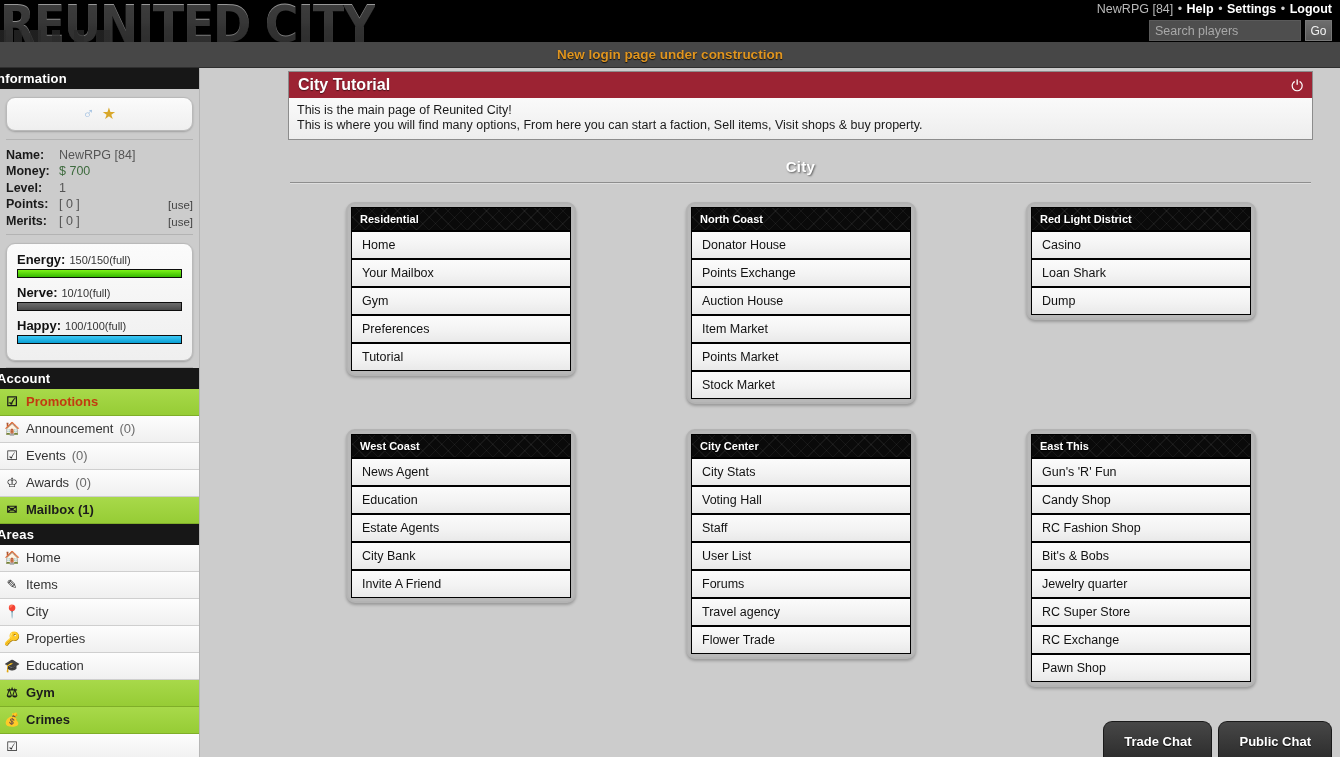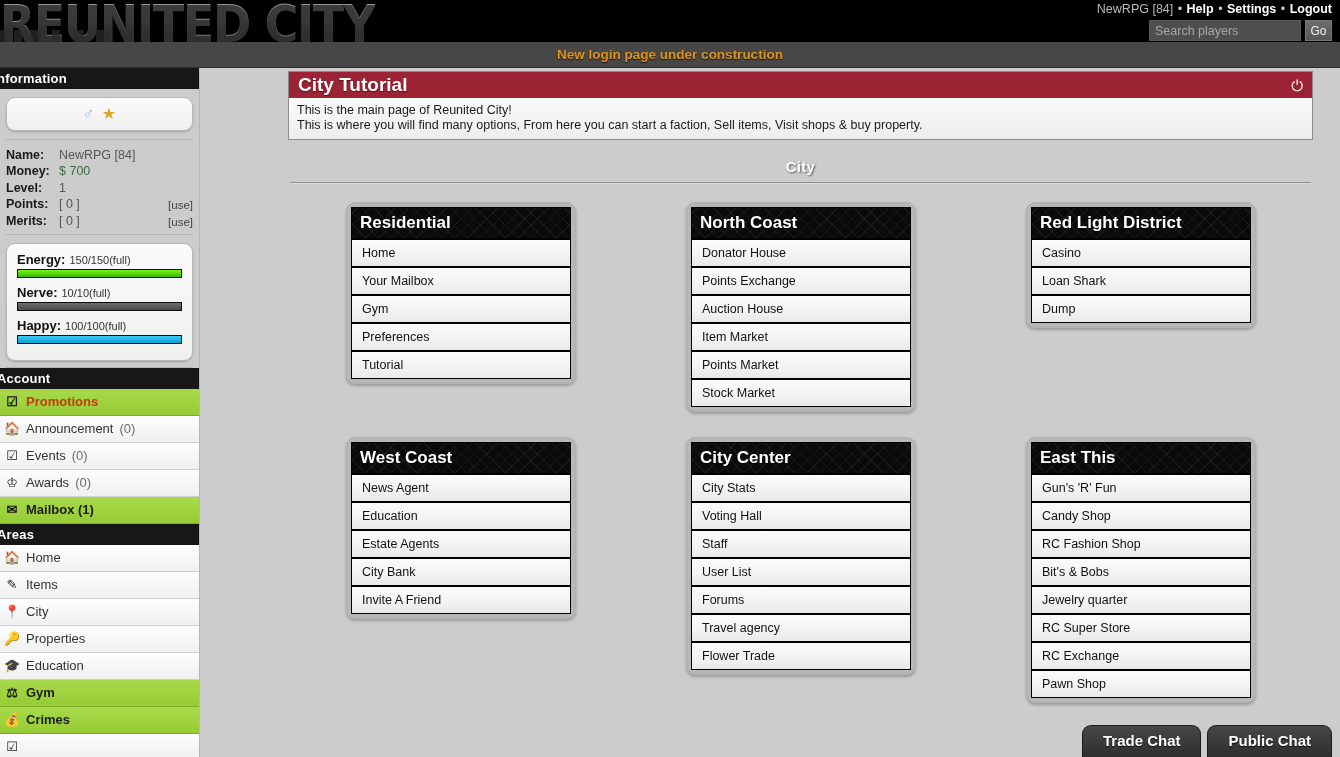--- a/index.html
+++ b/index.html
@@ -256,21 +256,21 @@
     background: #9c2333;
     height: 26px;
     display: flex;
     align-items: center;
     justify-content: space-between;
     padding: 0 9px;
   }
   #tutorial-title {
     color: #fff;
     font-weight: bold;
-    font-size: 19px;
+    font-size: 16px;
     text-shadow: 0 1px 1px rgba(0,0,0,.5);
   }
   #tutorial-close {
     color: #fff;
     font-size: 15px;
     cursor: pointer;
     line-height: 1;
   }
   #tutorial-body {
     background: linear-gradient(180deg,#fafafa,#ededed);
@@ -314,21 +314,21 @@
   .dbox-inner {
     border: 1px solid #000;
     background: #000;
   }
   .dbox-head {
     background-color: #0a0a0a;
     background-image:
       repeating-linear-gradient(45deg, rgba(255,255,255,.055) 0 1px, transparent 1px 9px),
       repeating-linear-gradient(-45deg, rgba(255,255,255,.055) 0 1px, transparent 1px 9px);
     color: #fff;
-    font-size: 17px;
+    font-size: 11px;
     font-weight: bold;
     padding: 5px 0 5px 8px;
     text-shadow: 0 1px 1px rgba(0,0,0,.9);
   }
   .dbox-item {
     background: linear-gradient(180deg,#fbfbfb 0%, #f3f3f3 55%, #e9e9e9 100%);
     border-top: 2px solid #000;
     padding: 6px 0 6px 10px;
     font-size: 12.5px;
     color: #111;
@@ -343,22 +343,22 @@
     display: flex;
     gap: 6px;
   }
   .chat-tab {
     background: linear-gradient(180deg,#474747,#2e2e2e);
     border: 1px solid #1a1a1a;
     border-bottom: none;
     border-radius: 9px 9px 0 0;
     color: #fff;
     font-weight: bold;
-    font-size: 15px;
-    padding: 6px 20px 8px 20px;
+    font-size: 13px;
+    padding: 12px 20px 8px 20px;
     text-shadow: 0 1px 1px rgba(0,0,0,.8);
     cursor: pointer;
   }
 </style>
 </head>
 <body>
 
 <div id="topbar">
   <div id="logo">REUNITED CITY</div>
   <div id="logo-skyline"></div>

